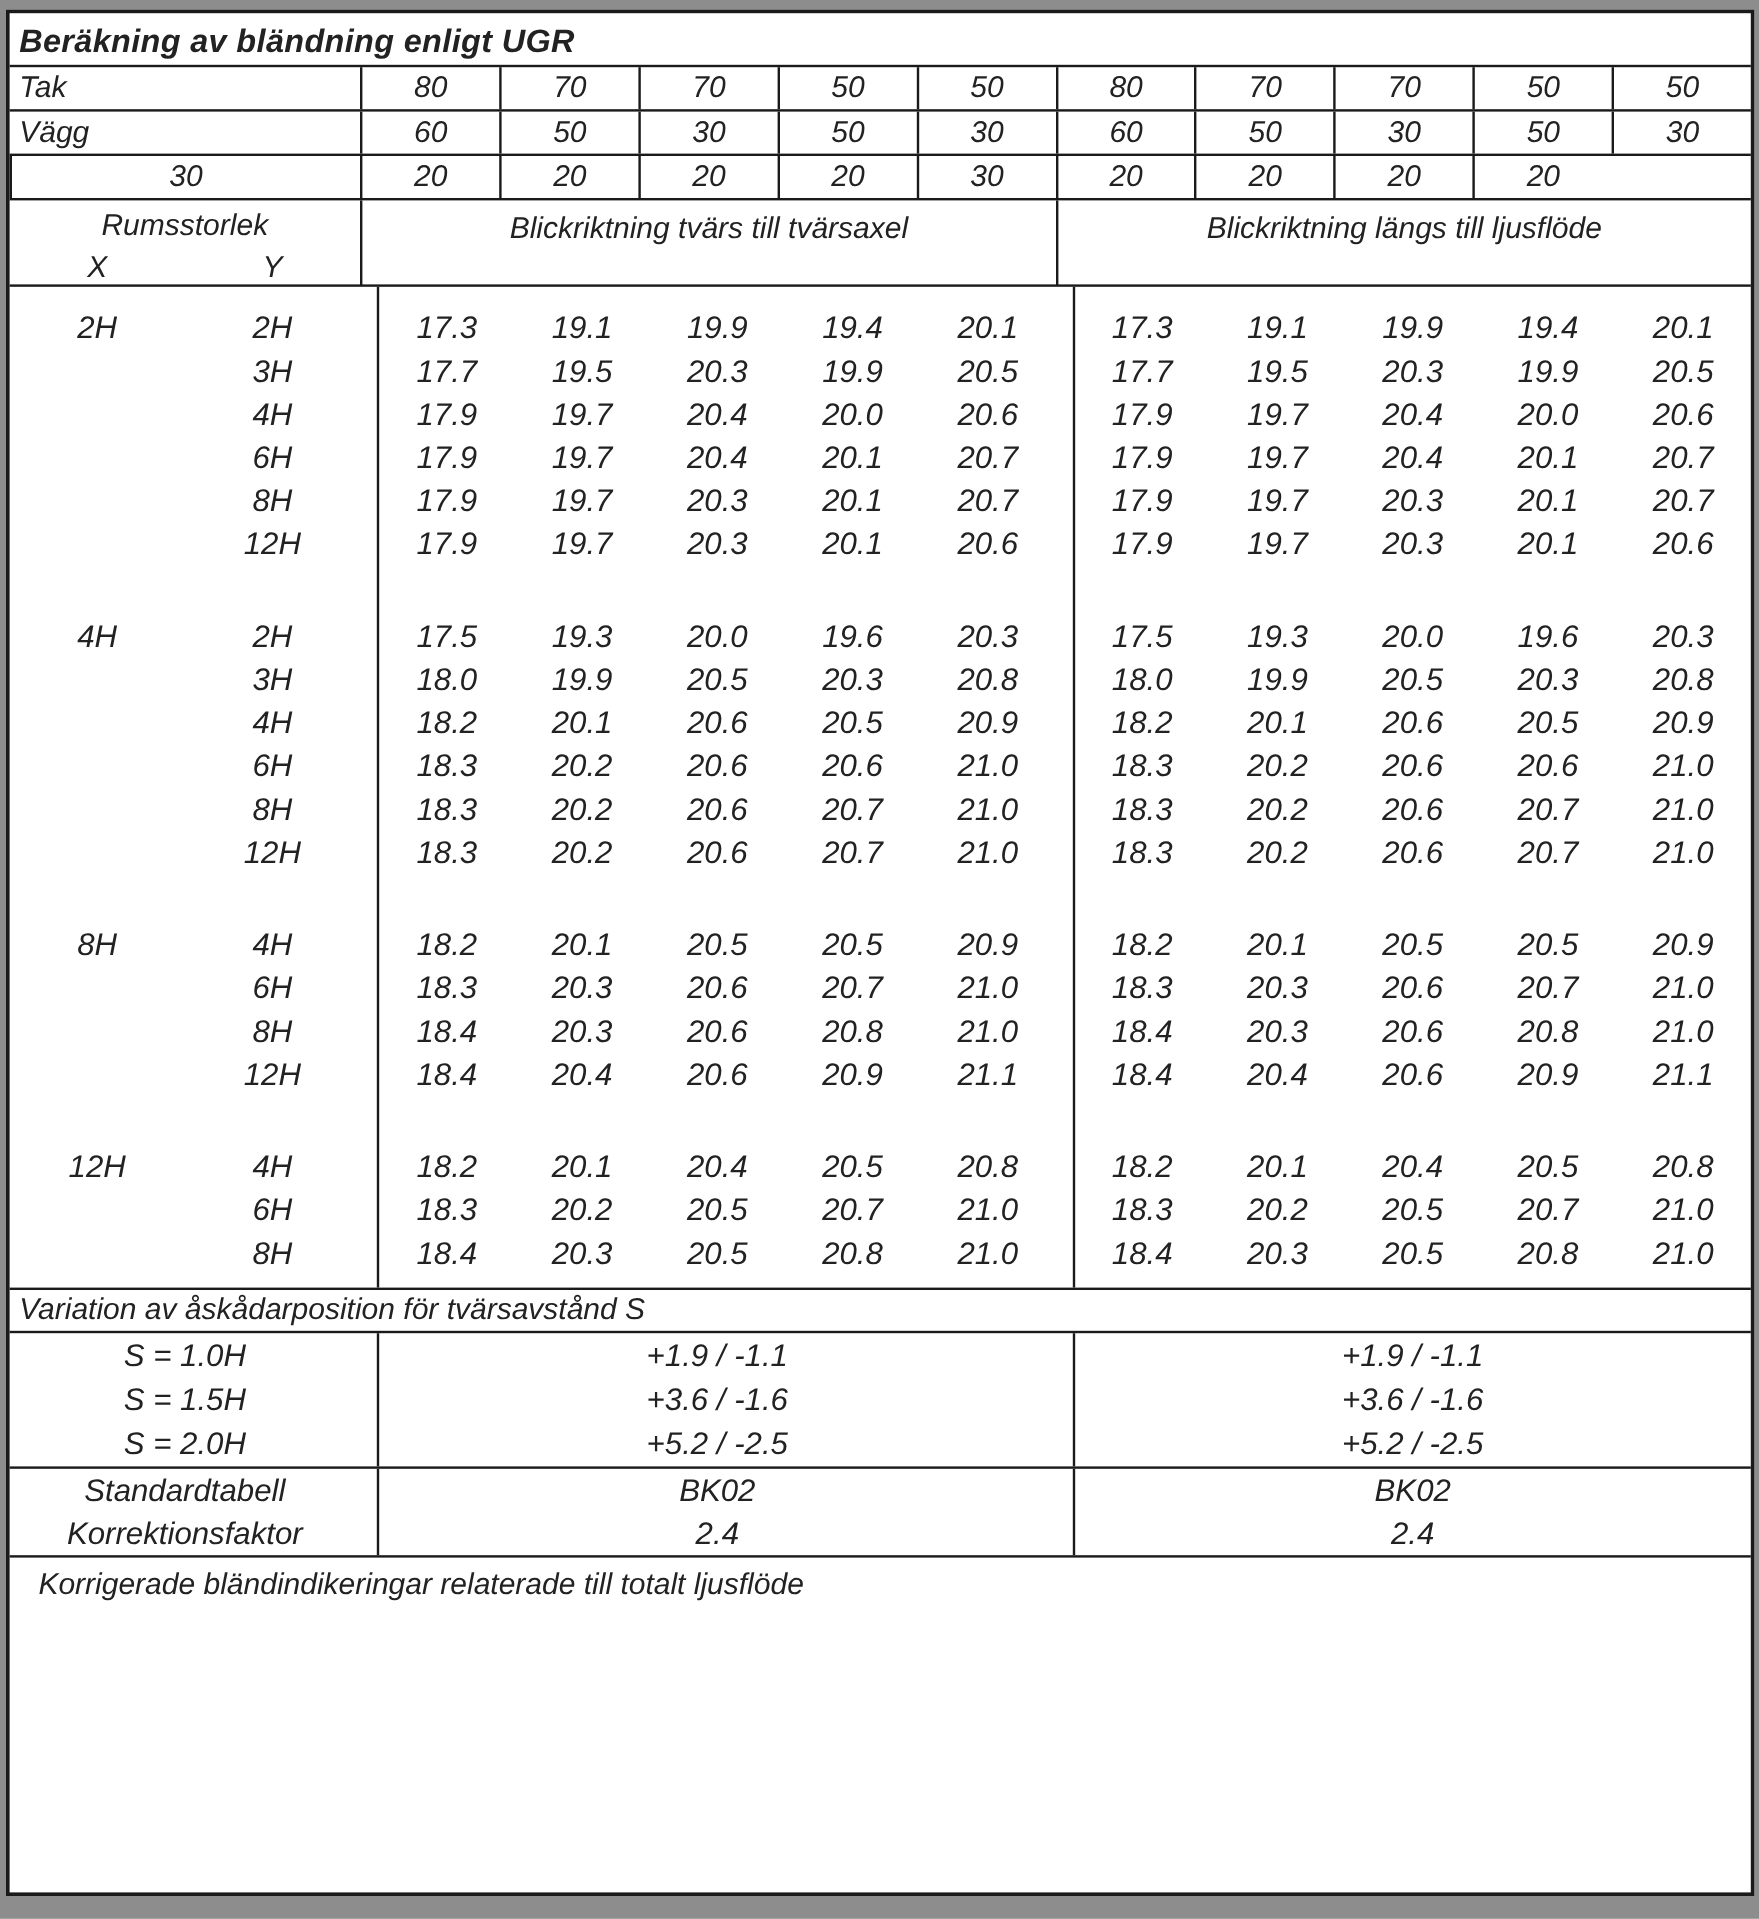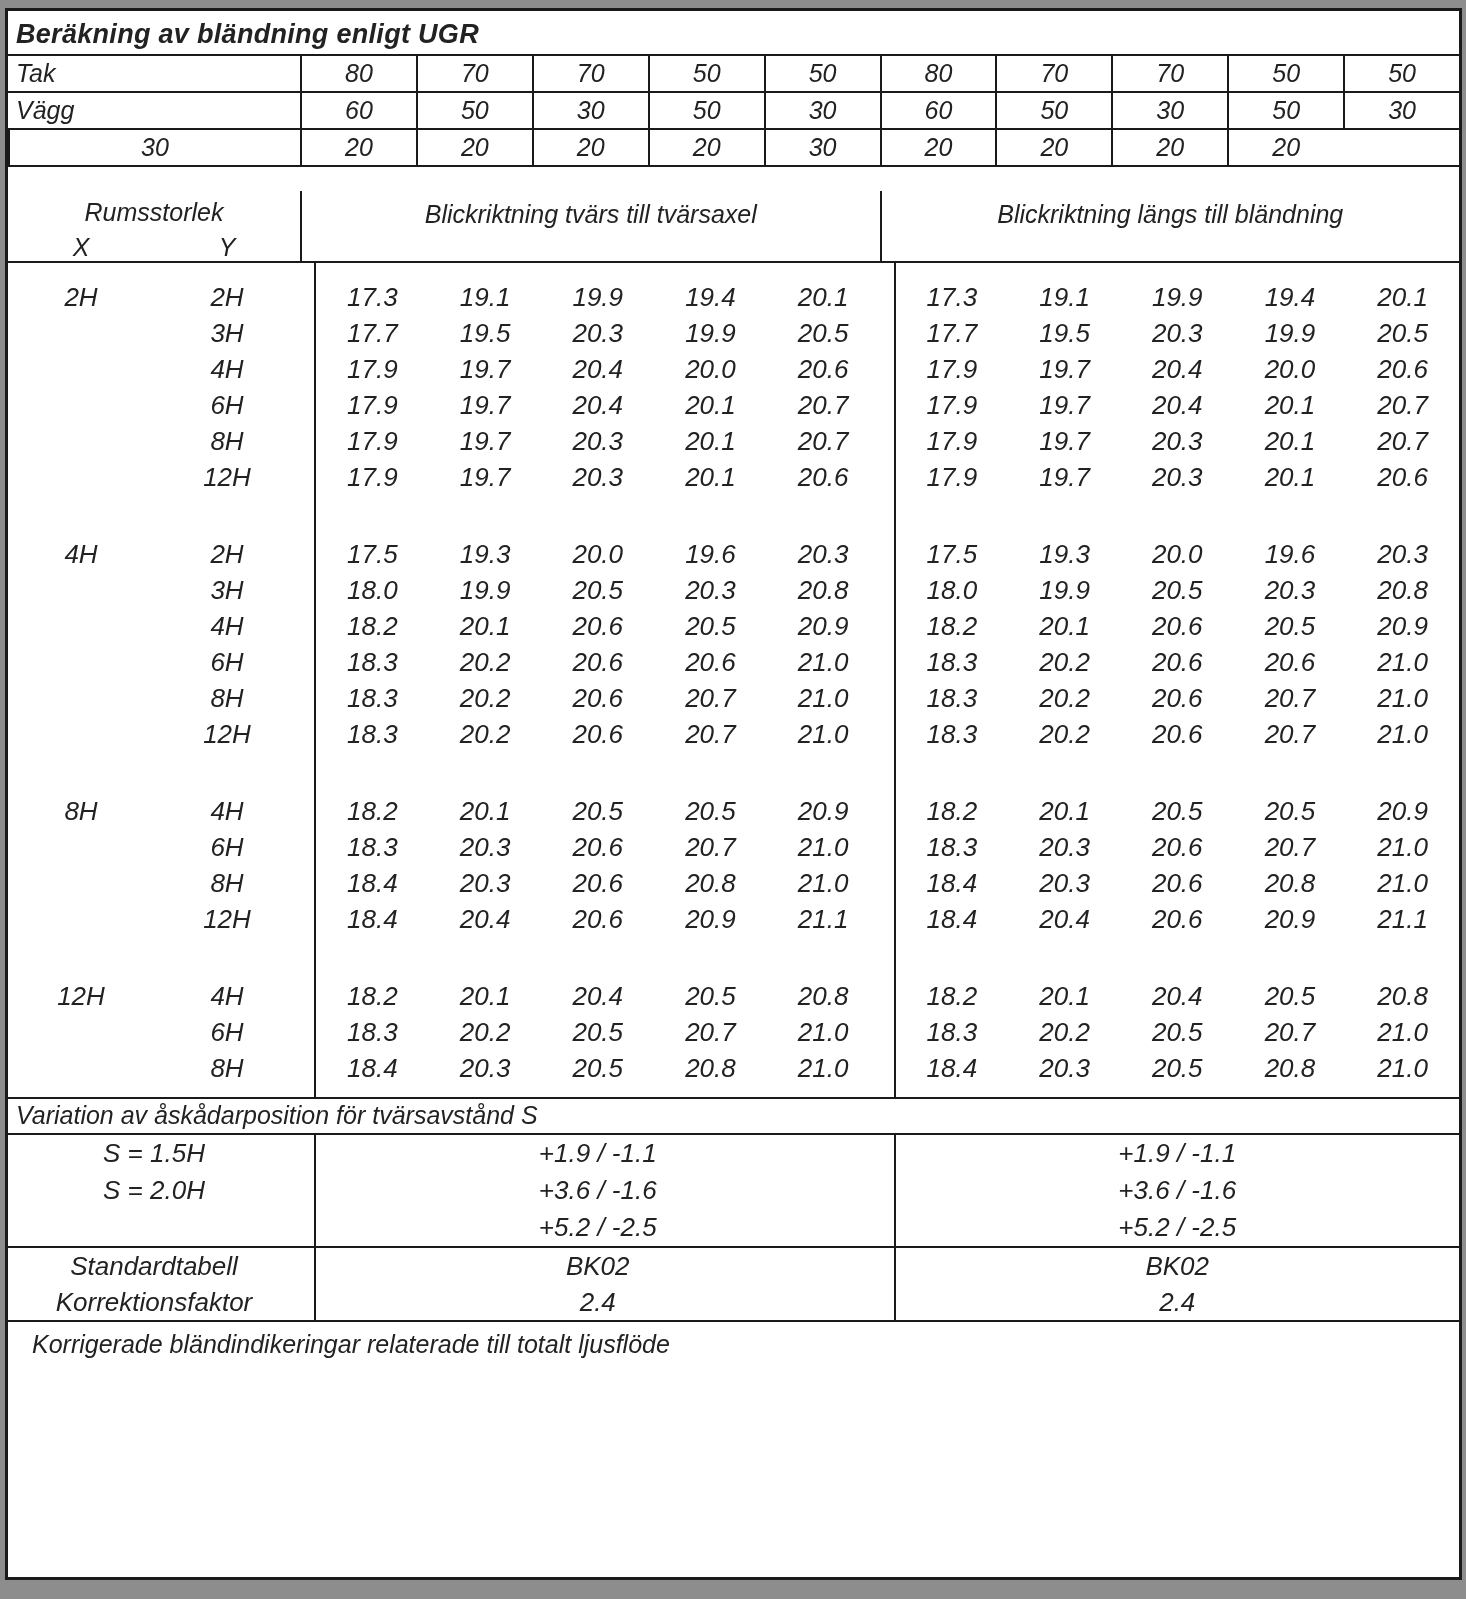--- a/index.html
+++ b/index.html
@@ -35,21 +35,21 @@
   .param-label{
     font-size:25px; line-height:34px; padding-left:8px;
   }
   .param-cell{
     border-left:2px solid var(--line);
     font-size:25px; line-height:34px; text-align:center;
   }
   
   .header-row{
     height:72px; border-bottom:2px solid var(--line);
-    display:grid; grid-template-columns:292px 1fr 1fr;margin-top:24px;
+    display:grid; grid-template-columns:292px 1fr 1fr;
   }
   .room-size-cell{ padding-top:7px; }
   .room-size-title{ font-size:25px; text-align:center; }
   .xy-row{ display:grid; grid-template-columns:1fr 1fr; margin-top:6px; }
   .xy-row div{ font-size:25px; text-align:center; }
   .section-cell{
     border-left:2px solid var(--line);
     font-size:25px; text-align:center; padding-top:9px;
   }
   
@@ -135,21 +135,21 @@
 
   <div class="header-row">
     <div class="room-size-cell">
       <div class="room-size-title">Rumsstorlek</div>
       <div class="xy-row">
         <div>X</div>
         <div>Y</div>
       </div>
     </div>
     <div class="section-cell">Blickriktning tvärs till tvärsaxel</div>
-    <div class="section-cell">Blickriktning längs till bländning</div>
+    <div class="section-cell">Blickriktning längs till ljusflöde</div>
   </div>
 
   <div class="data-section tri">
     <div class="col" id="col-labels">
         <div class="lrow">
           <div>2H</div>
           <div>2H</div>
         </div>
         <div class="lrow">
           <div></div>
@@ -502,20 +502,21 @@
           <div>20.8</div>
           <div>21.0</div>
         </div>
       </div>
   </div>
 
   <div class="variation-header">Variation av åskådarposition för tvärsavstånd S</div>
 
   <div class="sv-section tri">
     <div id="sv-labels">
+        <div class="cellrow">S = 1.0H</div>
         <div class="cellrow">S = 1.5H</div>
         <div class="cellrow">S = 2.0H</div>
       </div>
     <div class="col-half" id="sv-left">
         <div class="cellrow">+1.9 / -1.1</div>
         <div class="cellrow">+3.6 / -1.6</div>
         <div class="cellrow">+5.2 / -2.5</div>
       </div>
     <div class="col-half" id="sv-right">
         <div class="cellrow">+1.9 / -1.1</div>

